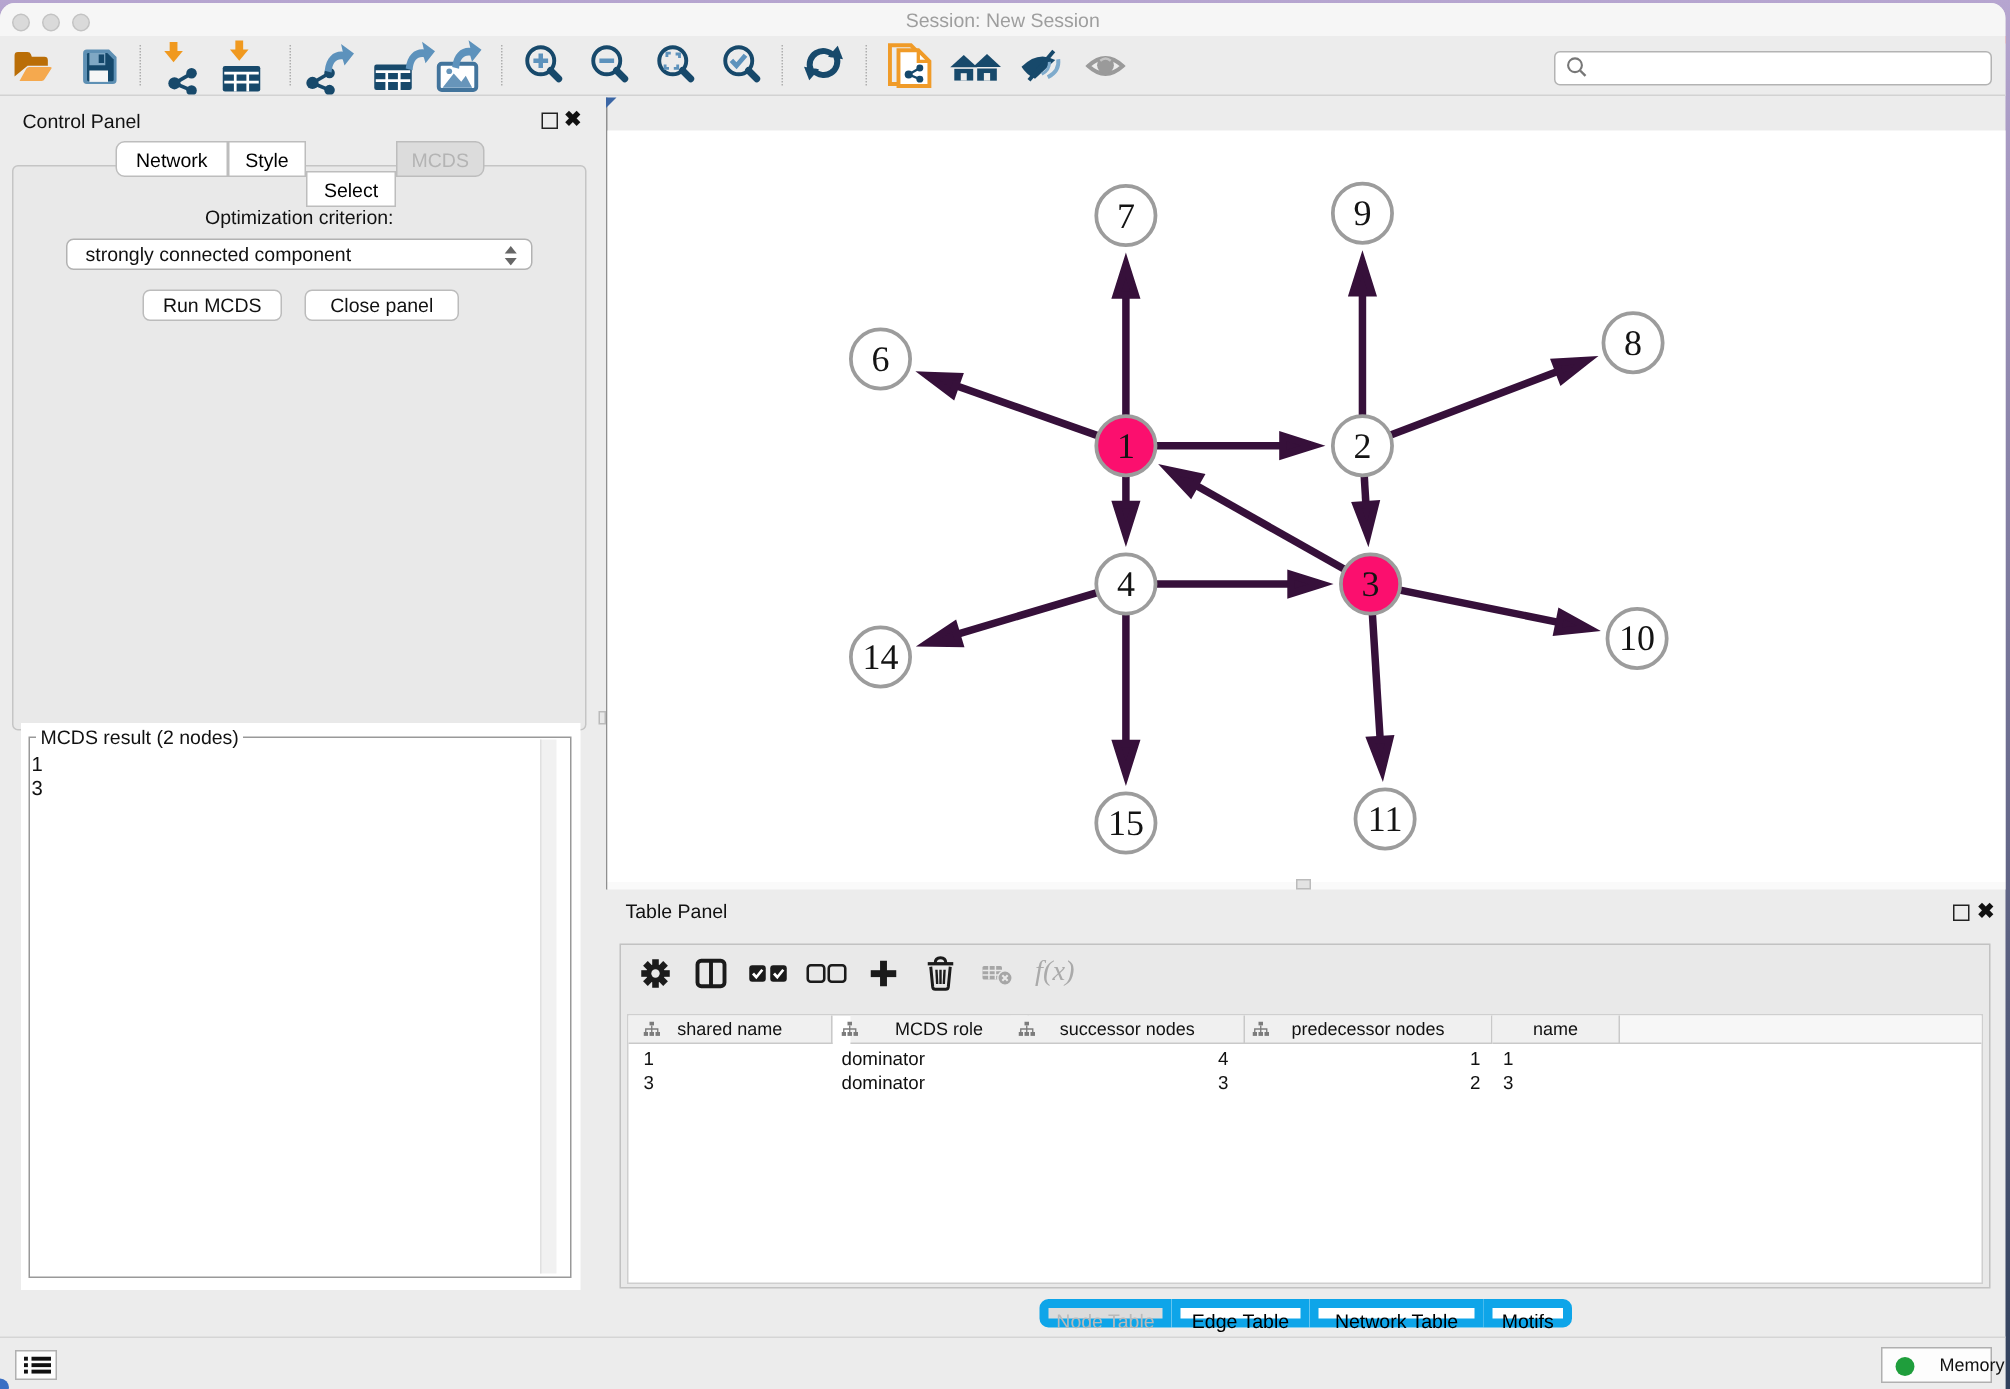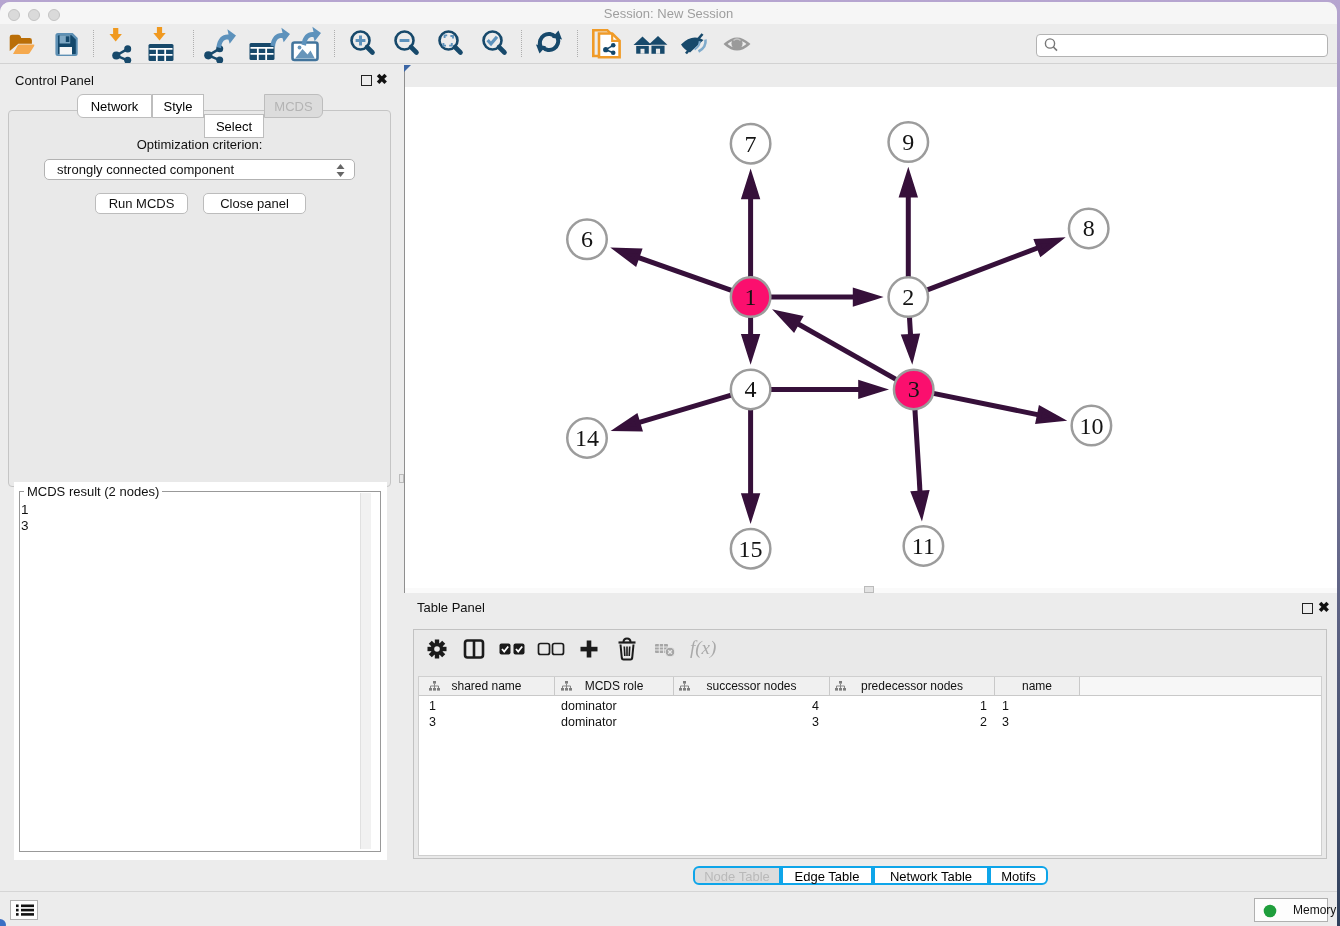--- a/index.html
+++ b/index.html
@@ -35,21 +35,21 @@
 #hscroll{position:absolute;left:1px;top:523px;width:933px;height:5px;background:#fafafa;}
 #splitknob{position:absolute;left:460px;top:521px;width:10px;height:7px;background:#e3e3e3;border:1px solid #bbb;box-sizing:border-box;}
 #vknob{position:absolute;left:399px;top:472px;width:5px;height:9px;background:#e8e8e8;border:1px solid #bbb;box-sizing:border-box;}
 #corner{position:absolute;left:404px;top:63px;width:0;height:0;border-top:7px solid #3b66a5;border-right:7px solid transparent;}
 
 #tp-title{position:absolute;left:417px;top:598px;font-size:13px;color:#111;}
 #tp-box{position:absolute;left:413px;top:627px;width:914px;height:230px;background:#e9e9e9;border:1px solid #c2c2c2;box-sizing:border-box;}
 #tp-table{position:absolute;left:4px;top:46px;width:904px;height:180px;background:#fff;border:1px solid #cfcfcf;box-sizing:border-box;}
 .th{position:absolute;top:0;height:19px;background:#f0f0f0;border-right:1px solid #c9c9c9;border-bottom:1px solid #c9c9c9;box-sizing:border-box;font-size:12px;color:#111;text-align:center;line-height:19px;}
 .td{position:absolute;font-size:12.5px;color:#111;height:16px;line-height:16px;}
-.btab{position:absolute;top:864px;height:19px;box-sizing:border-box;background:#fff;border:2px solid #0ea5e9;font-size:13px;color:#000;text-align:center;line-height:17px;}
+.btab{position:absolute;top:864px;height:19px;box-sizing:border-box;background:#fff;border:6px solid #0ea5e9;font-size:13px;color:#000;text-align:center;line-height:17px;}
 #statusbar{position:absolute;left:0;top:889px;width:1337px;height:35px;border-top:1px solid #d5d5d5;background:#ececec;}
 #listbtn{position:absolute;left:10px;top:8px;width:28px;height:20px;background:#fdfdfd;border:1px solid #b0b0b0;box-sizing:border-box;}
 #membtn{position:absolute;left:1254px;top:6px;width:74px;height:24px;background:#fdfdfd;border:1px solid #b0b0b0;box-sizing:border-box;font-size:12px;color:#111;line-height:22px;}
 </style></head>
 <body>
 <div id="win">
   <div id="titlebar">
     <div class="tl" style="left:8px;"></div>
     <div class="tl" style="left:28px;"></div>
     <div class="tl" style="left:48px;"></div>
@@ -267,21 +267,21 @@
         <line x1="241" y1="17" x2="254" y2="17" stroke="#e9e9e9" stroke-width="1"></line>
         <line x1="241" y1="20" x2="254" y2="20" stroke="#e9e9e9" stroke-width="1"></line>
         <line x1="245.3" y1="14" x2="245.3" y2="23" stroke="#e9e9e9" stroke-width="1"></line>
         <line x1="249.6" y1="14" x2="249.6" y2="23" stroke="#e9e9e9" stroke-width="1"></line>
         <circle cx="256" cy="22" r="4.8" fill="#a6a6a6" stroke="#e9e9e9" stroke-width="1"></circle>
         <path d="M254.2 20.2 l3.6 3.6 M257.8 20.2 l-3.6 3.6" stroke="#e9e9e9" stroke-width="1.4"></path>
       </svg>
       <div style="position:absolute;left:276px;top:7px;font-family:'Liberation Serif',serif;font-style:italic;font-size:19px;color:#aaa;">f(x)</div>
     <div id="tp-table">
       <div class="th" style="left:0px;width:136px;">shared name</div>
-        <div class="th" style="left:136px;width:119px;">MCDS role</div>
+        <div class="th" style="left:148px;width:119px;">MCDS role</div>
         <div class="th" style="left:255px;width:156px;">successor nodes</div>
         <div class="th" style="left:411px;width:165px;">predecessor nodes</div>
         <div class="th" style="left:576px;width:85px;">name</div>
         <div style="position:absolute;left:661px;top:0;width:241px;height:19px;background:#f7f7f7;border-bottom:1px solid #c9c9c9;box-sizing:border-box;"></div>
         <svg width="11" height="11" style="position:absolute;left:10px;top:4px;">
           <g fill="#7c7c7c">
             <rect x="4" y="0" width="3" height="2.6"></rect>
             <rect x="0" y="7" width="3" height="2.6"></rect>
             <rect x="4" y="7" width="3" height="2.6"></rect>
             <rect x="8" y="7" width="3" height="2.6"></rect>

